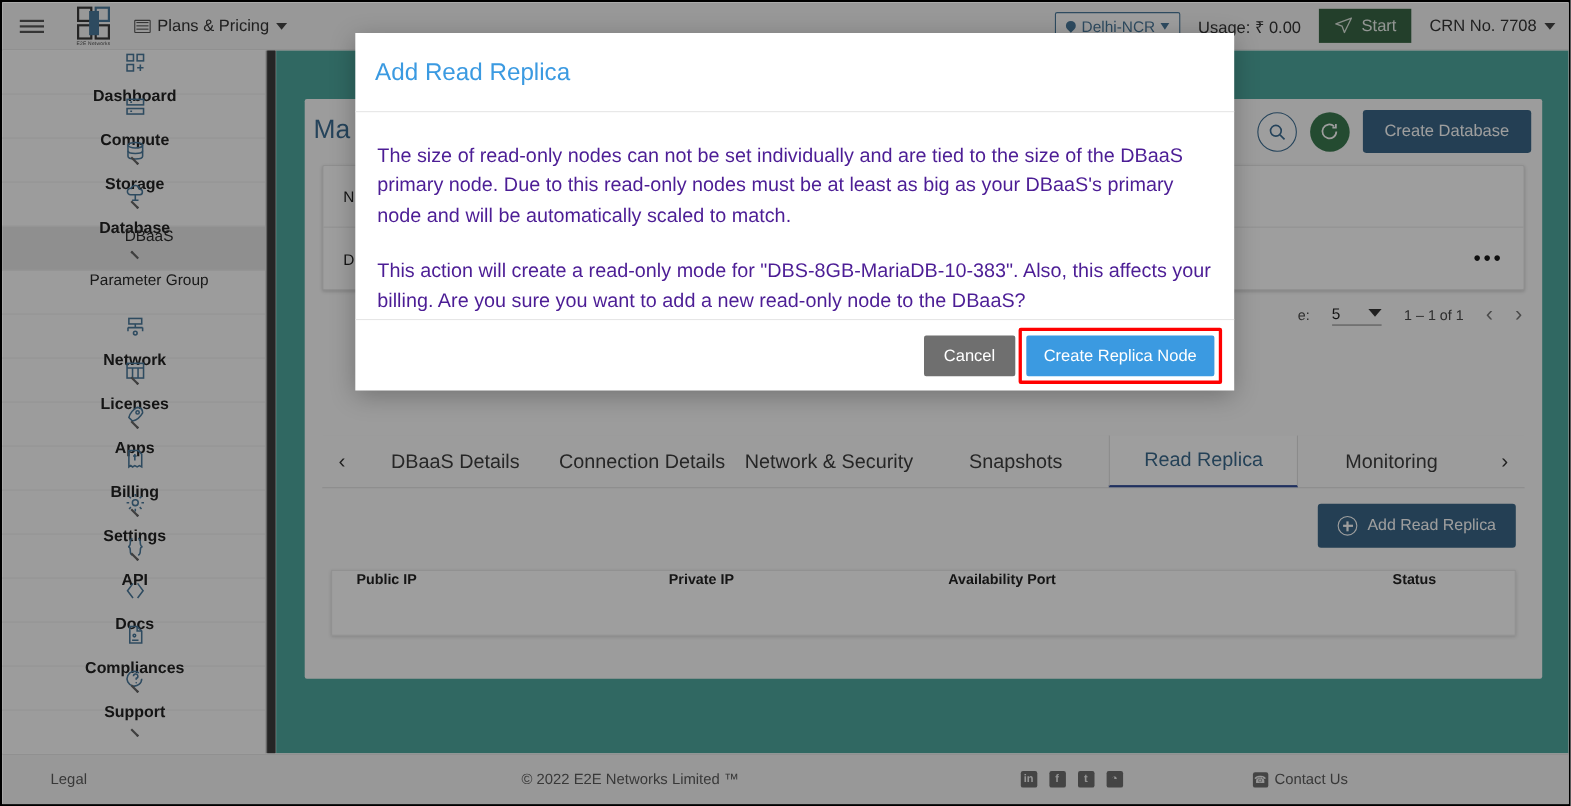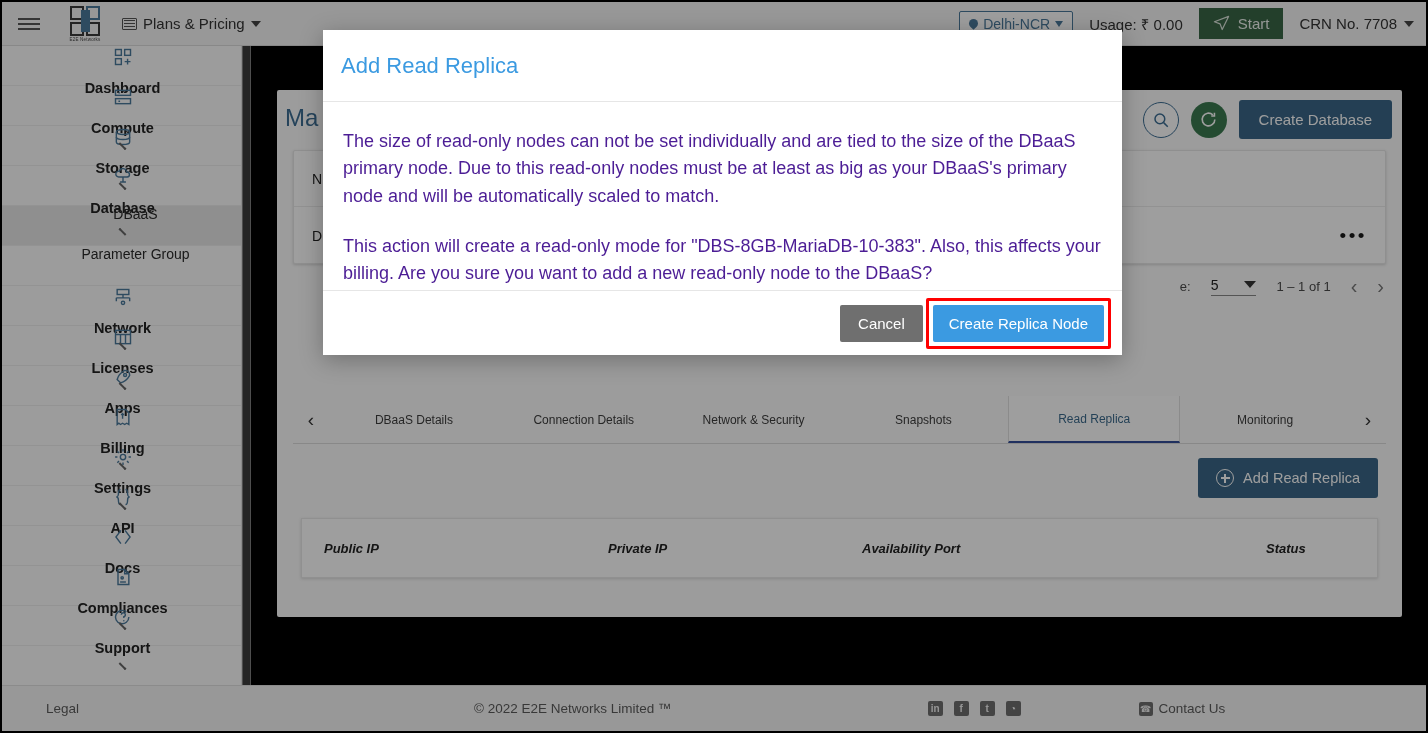--- a/index.html
+++ b/index.html
@@ -88,21 +88,21 @@
   .icon { width: 22px; height: 22px; flex: 0 0 22px; color: #2b7fbd; display: flex; align-items: center; justify-content: center; }
   .icon svg { width: 20px; height: 20px; fill: none; stroke: #2b7fbd; stroke-width: 1.7; }
   .sb-scroll {
     position: absolute; left: 240px; top: 44px; bottom: 46px; width: 9px; background: #7d7d7d;
   }
   .sb-scroll i { position: absolute; left: 1px; top: 0; width: 7px; height: 100%; background: #3b3b3b; display: block; }
 
   
   .main {
     position: absolute; left: 249px; top: 44px; right: 0; bottom: 46px;
-    background: #000000; overflow: hidden;
+    background: #14b8a6; overflow: hidden;
   }
   .content-card {
     position: absolute; left: 26px; top: 44px; right: 24px; height: 527px;
     background: #fbfbfb; border-radius: 2px;
   }
   .page-title {
     position: absolute; left: 8px; top: 14px;
     font-size: 24px; color: #1a73b7; font-weight: normal;
   }
   .head-actions { position: absolute; right: 10px; top: 10px; display: flex; align-items: center; gap: 12px; }
@@ -138,42 +138,42 @@
   
   .tabs {
     position: absolute; left: 16px; right: 16px; top: 306px; height: 48px;
     background: #fbfbfb; border-bottom: 1px solid #dcdcdc;
     display: flex; align-items: stretch;
   }
   .tab-arrow { width: 36px; display: flex; align-items: center; justify-content: center; font-size: 19px; color: #333; cursor: pointer; }
   .tabs-track { flex: 1; display: flex; }
   .tab {
     flex: 1; display: flex; align-items: center; justify-content: center;
-    font-size: 12px; color: #3d3d3d; cursor: pointer;
+    font-size: 18px; color: #3d3d3d; cursor: pointer;
   }
   .tab.active { color: #1a6fae; background: #fff; border-left: 1px solid #e0e0e0; border-right: 1px solid #e0e0e0; border-bottom: 2px solid #1d4ed8; text-align: right; }
 
   .tab-panel { position: absolute; left: 16px; right: 16px; top: 354px; bottom: 30px; background: #fbfbfb; }
   .add-replica-btn {
     position: absolute; right: 8px; top: 14px;
     background: #1b6ca8; color: #fff; border: none; cursor: pointer;
     font-size: 14.5px; padding: 11px 18px; border-radius: 3px;
     display: flex; align-items: center; gap: 9px;
     font-family: "Liberation Sans", sans-serif;
   }
   .plus-circ { width: 18px; height: 18px; border: 1.7px solid #fff; border-radius: 50%; position: relative; }
   .plus-circ:before, .plus-circ:after { content: ""; position: absolute; background: #fff; }
   .plus-circ:before { left: 3.5px; top: 7px; width: 9px; height: 1.7px; }
   .plus-circ:after { left: 7px; top: 3.5px; width: 1.7px; height: 9px; }
 
   .table-card {
     position: absolute; left: 8px; right: 8px; top: 74px; height: 60px;
     background: #fff; border: 1px solid #e8e8e8;
     box-shadow: 0 1px 3px rgba(0,0,0,.14);
-    display: flex; align-items: center; font-style: italic;
+    display: flex; align-items: flex-start;
   }
   .th { font-size: 13px; font-weight: bold; color: #222; margin-left: 44px; }
   .th.c1 { margin-left: 22px; width: 240px; }
   .th.c2 { width: 210px; }
   .th.c3 { width: 360px; }
   .th.c4 { flex: 1; }
 
   
   .footer {
     position: absolute; left: 0; right: 0; bottom: 0; height: 46px;

